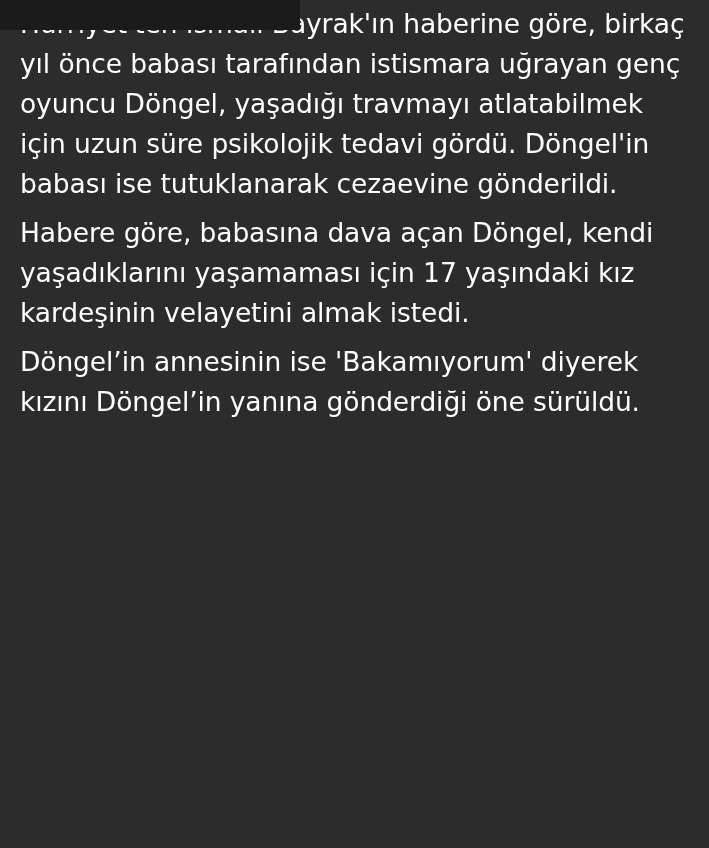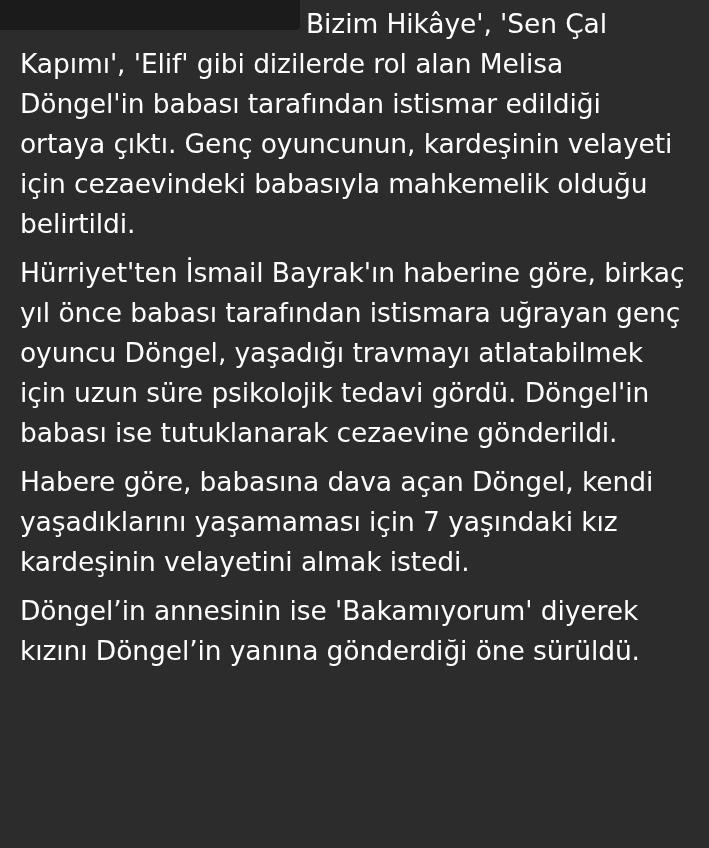--- a/index.html
+++ b/index.html
@@ -49,21 +49,20 @@
     width: 286px;
     height: 1px;
   }
 </style>
 </head>
 <body>
 
 <div class="page">
 
   <div class="article">
-    <p class="para"><span class="first-line-indent"></span><span>Bizim Hikâye', 'Sen Çal Kapımı', 'Elif' gibi dizilerde rol alan Melisa Döngel'in babası tarafından istismar edildiği ortaya çıktı. Genç oyuncunun, kardeşinin velayeti için cezaevindeki babasıyla mahkemelik olduğu belirtildi.</span></p>
     <p class="para">Hürriyet'ten İsmail Bayrak'ın haberine göre, birkaç yıl önce babası tarafından istismara uğrayan genç oyuncu Döngel, yaşadığı travmayı atlatabilmek için uzun süre psikolojik tedavi gördü. Döngel'in babası ise tutuklanarak cezaevine gönderildi.</p>
-    <p class="para">Habere göre, babasına dava açan Döngel, kendi yaşadıklarını yaşamaması için 7 yaşındaki kız kardeşinin velayetini almak istedi.</p>
+    <p class="para">Habere göre, babasına dava açan Döngel, kendi yaşadıklarını yaşamaması için 17 yaşındaki kız kardeşinin velayetini almak istedi.</p>
     <p class="para">Döngel’in annesinin ise 'Bakamıyorum' diyerek kızını Döngel’in yanına gönderdiği öne sürüldü.</p>
   </div>
 
   <div class="redaction"></div>
 
 </div>
 
 </body></html>

